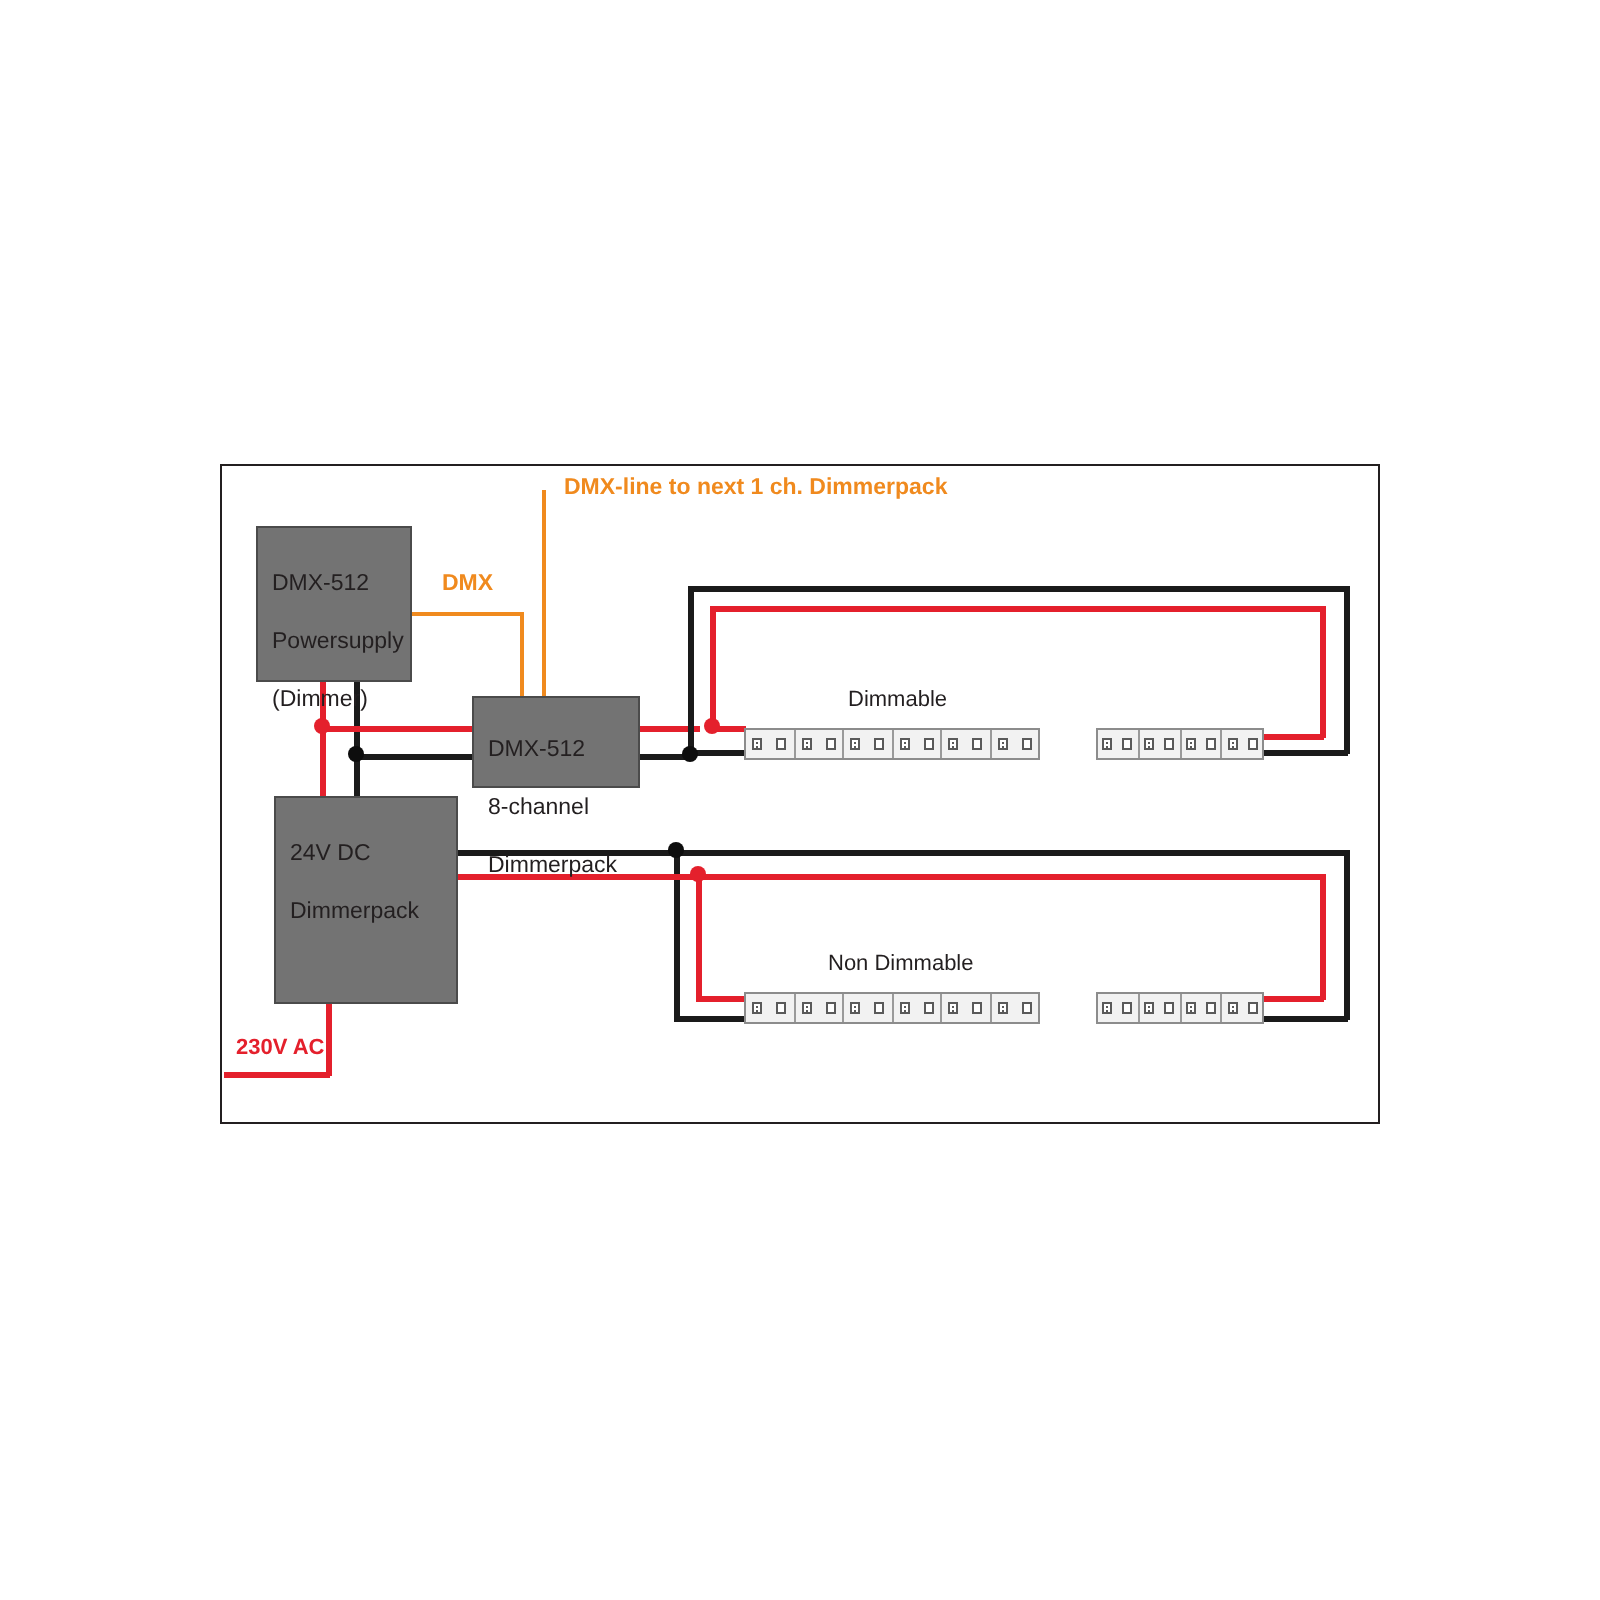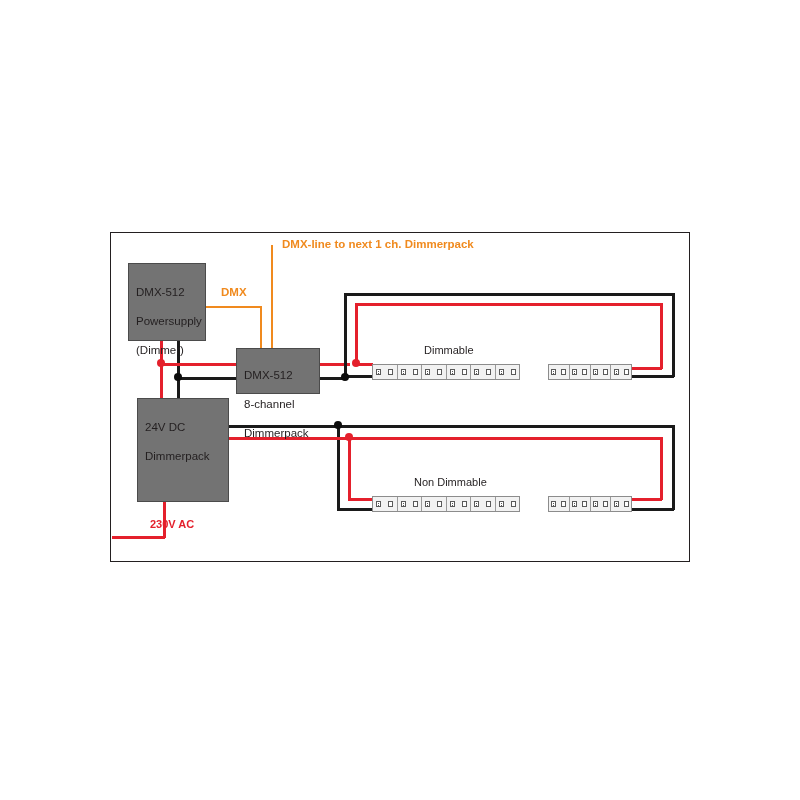--- a/index.html
+++ b/index.html
@@ -61,21 +61,21 @@
 
   
   .label{
     position:absolute;
     font-size:11.5px;
     color:#231f20;
     z-index:50;
     white-space:nowrap;
   }
   .label-orange{color:#f08a1e;font-weight:bold;}
-  .label-red{color:#e4202c;font-weight:bold;font-size:11px;margin-left:32px;}
+  .label-red{color:#e4202c;font-weight:bold;font-size:11px;}
   .label-strip{font-size:11px;color:#231f20;}
 
   
   .strip{
     position:absolute;
     z-index:60;
     background:#f2f2f2;
     border-top:1.5px solid #8c8c8c;
     border-bottom:1.5px solid #8c8c8c;
     border-left:1.5px solid #8c8c8c;

